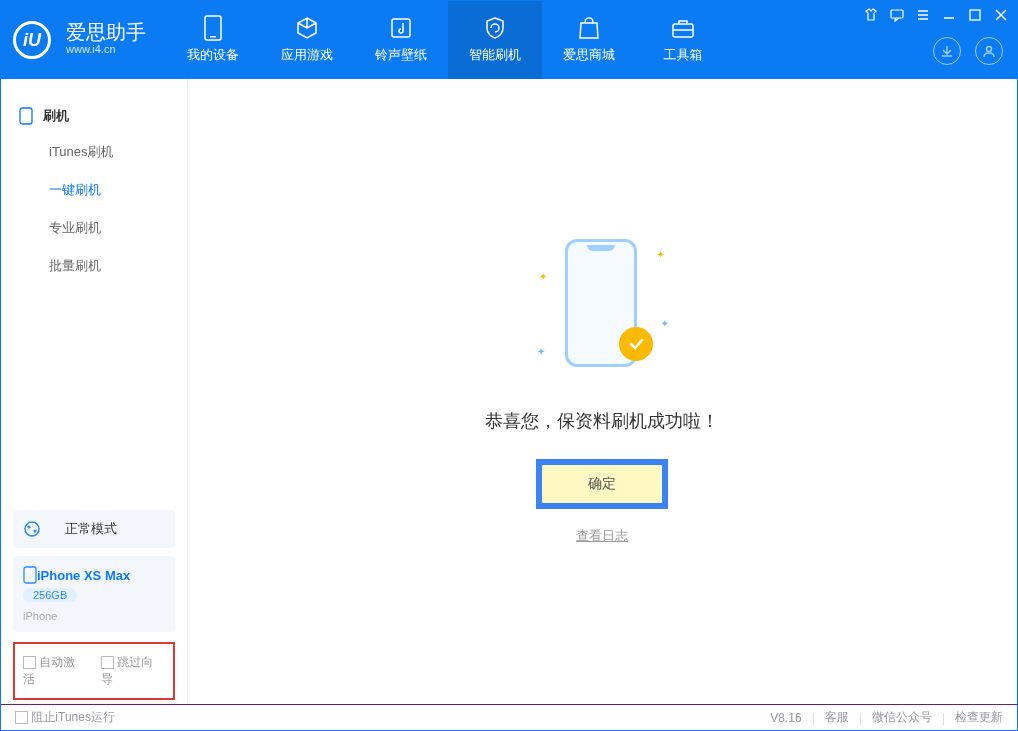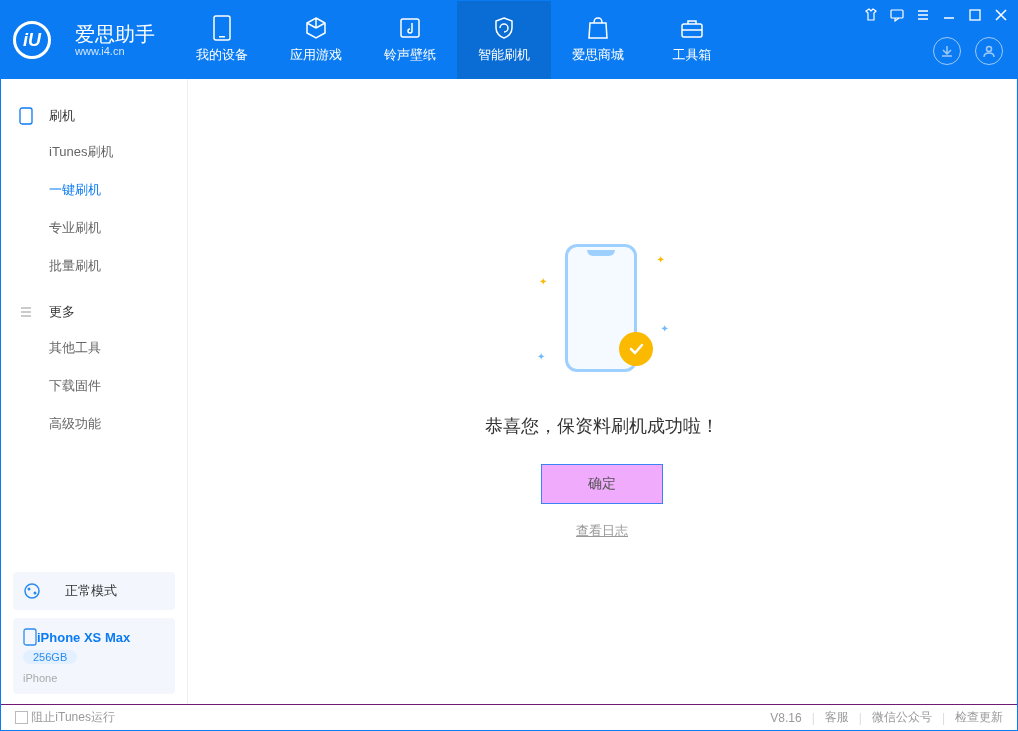--- a/index.html
+++ b/index.html
@@ -1,33 +1,33 @@
 <!DOCTYPE html>
 <html><head>
 <meta charset="utf-8">
 <style>
 * { margin: 0; padding: 0; box-sizing: border-box; font-family: "Microsoft YaHei", Arial, sans-serif; }
 body { background: #fff; width: 1018px; height: 731px; overflow: hidden; border: 1px solid #0b7bf3; }
 .header { background: #0b7bf3; height: 78px; display: flex; align-items: center; padding: 0 12px; position: relative; }
-.logo-area { display: flex; align-items: center; gap: 24px; padding-right: 20px; }
+.logo-area { display: flex; align-items: flex-start; gap: 15px; padding-right: 20px; }
 .logo-circle { width: 38px; height: 38px; border-radius: 50%; border: 3px solid #fff; display: flex; align-items: center; justify-content: center; color: #fff; font-weight: bold; font-style: italic; font-size: 18px; }
 .logo-text { color: #fff; font-size: 20px; font-weight: 500; line-height: 1.1; }
 .logo-sub { color: #cfe5ff; font-size: 11px; }
 .nav { display: flex; height: 100%; }
 .nav-item { width: 94px; display: flex; flex-direction: column; align-items: center; justify-content: center; color: #fff; font-size: 13px; gap: 6px; cursor: pointer; }
 .nav-item.active { background: #0a6dd6; }
 .nav-icon { width: 24px; height: 24px; display: flex; align-items: center; justify-content: center; }
 .win-controls { position: absolute; right: 8px; top: 6px; display: flex; gap: 10px; align-items: center; color: #fff; }
 .win-ctrl { width: 16px; height: 16px; display: flex; align-items: center; justify-content: center; cursor: pointer; }
 .header-right-icons { position: absolute; right: 14px; bottom: 14px; display: flex; gap: 14px; }
 .circle-icon { width: 28px; height: 28px; border: 1.5px solid #9fcaf9; border-radius: 50%; display: flex; align-items: center; justify-content: center; cursor: pointer; }
 .body-area { display: flex; height: calc(100% - 78px - 26px); }
 .sidebar { width: 186px; padding-top: 20px; font-size: 13px; color: #555; position: relative; }
 .side-section { margin-bottom: 10px; }
-.side-header { display: flex; align-items: center; gap: 16px; padding: 8px 18px; color: #333; font-weight: 400; }
+.side-header { display: flex; align-items: center; gap: 10px; padding: 8px 18px; color: #333; font-weight: 700; }
 .side-item { padding: 10px 18px 10px 48px; color: #666; cursor: pointer; }
 .side-item.active { color: #0b7bf3; }
 .sidebar-bottom { position: absolute; bottom: 0; left: 0; right: 0; }
 .mode-box { background: #f3f7fd; margin: 0 12px 8px; padding: 10px 10px; border-radius: 4px; display: flex; align-items: center; gap: 24px; color: #333; font-size: 13px; }
 .device-box { background: #f3f7fd; margin: 0 12px 10px; padding: 10px 10px; border-radius: 4px; font-size: 13px; }
 .device-name { color: #0b7bf3; font-weight: 600; display: flex; align-items: center; gap: 0; }
 .device-cap { display: inline-block; background: #e3f0ff; color: #2b8bef; padding: 1px 10px; border-radius: 10px; font-size: 11px; margin-top: 4px; }
 .device-sub { color: #aaa; font-size: 11px; margin-top: 8px; }
 .checkbox-row { border: 2px solid #d93a2f; margin: 0 12px 4px; padding: 10px 8px; display: flex; gap: 14px; align-items: center; font-size: 12px; color: #999; }
 .chk { width: 13px; height: 13px; border: 1px solid #bbb; display: inline-block; vertical-align: middle; }
@@ -35,21 +35,21 @@
 .illus { width: 90px; height: 140px; position: relative; margin-bottom: 30px; }
 .phone { position: absolute; left: 8px; top: 0; width: 72px; height: 128px; border: 3px solid #9ed0ff; border-radius: 12px; background: #f4faff; }
 .notch { position: absolute; top: 3px; left: 50%; transform: translateX(-50%); width: 28px; height: 6px; background: #9ed0ff; border-radius: 0 0 6px 6px; }
 .check-badge { position: absolute; right: -6px; bottom: 18px; width: 34px; height: 34px; background: #fbb900; border-radius: 50%; display: flex; align-items: center; justify-content: center; }
 .sparkle { position: absolute; font-size: 10px; color: #fbb900; }
 .sparkle.s1 { left: -18px; top: 32px; }
 .sparkle.s2 { right: -18px; top: 10px; }
 .sparkle.s3 { left: -20px; bottom: 22px; color: #6fb9ff; }
 .sparkle.s4 { right: -22px; bottom: 50px; color: #6fb9ff; }
 .success-text { font-size: 18px; color: #333; margin-bottom: 26px; }
-.ok-btn { border: 1px solid #3b82f6; background: #f0abfc; padding: 10px 46px; font-size: 14px; color: #555; cursor: pointer; margin-bottom: 18px; }
+.ok-btn { border: 6px solid #3b82f6; background: #fef9c3; padding: 10px 46px; font-size: 14px; color: #555; cursor: pointer; margin-bottom: 18px; }
 .log-link { color: #999; font-size: 13px; text-decoration: underline; cursor: pointer; }
 .statusbar { height: 26px; border-top: 1px solid #701a75; display: flex; align-items: center; padding: 0 14px; font-size: 12px; color: #999; }
 .status-left { display: flex; align-items: center; gap: 6px; }
 .status-right { margin-left: auto; display: flex; align-items: center; gap: 10px; }
 .status-sep { color: #ddd; }
 .status-link { color: #999; cursor: pointer; }
 svg { display: block; }
 </style>
 </head>
 <body>
@@ -171,51 +171,44 @@
         <svg width="14" height="18" viewBox="0 0 14 18">
             <rect x="1" y="1" width="12" height="16" rx="2" fill="none" stroke="#0b7bf3" stroke-width="1.3"></rect>
           </svg>
         <span>刷机</span>
       </div>
       <div class="side-item">iTunes刷机</div>
       <div class="side-item active">一键刷机</div>
       <div class="side-item">专业刷机</div>
       <div class="side-item">批量刷机</div>
     </div>
-    <div class="side-section">
-      <div class="side-header">
-        <svg width="14" height="14" viewBox="0 0 14 14">
-            <path d="M2 3 L12 3 M2 7 L12 7 M2 11 L12 11" stroke="#bbb" stroke-width="1.5"></path>
-          </svg>
-        <span>更多</span>
-      </div>
-      <div class="side-item">其他工具</div>
-      <div class="side-item">下载固件</div>
-      <div class="side-item">高级功能</div>
-    </div>
 
     <div class="sidebar-bottom">
       <div class="mode-box">
         <svg width="18" height="18" viewBox="0 0 18 18">
             <circle cx="9" cy="9" r="7" fill="none" stroke="#2b8bef" stroke-width="1.5"></circle>
             <circle cx="6" cy="7" r="1.5" fill="#2b8bef"></circle>
             <circle cx="12" cy="11" r="1.5" fill="#2b8bef"></circle>
           </svg>
         <span>正常模式</span>
       </div>
       <div class="device-box">
         <div class="device-name">
           <svg width="14" height="18" viewBox="0 0 14 18">
               <rect x="1" y="1" width="12" height="16" rx="2" fill="none" stroke="#2b8bef" stroke-width="1.3"></rect>
             </svg>
           <span>iPhone XS Max</span>
         </div>
         <span class="device-cap">256GB</span>
         <div class="device-sub">iPhone</div>
       </div>
+      <div class="checkbox-row">
+        <label><span class="chk"></span> <span>自动激活</span></label>
+        <label><span class="chk"></span> <span>跳过向导</span></label>
+      </div>
     </div>
   </div>
 
   <div class="main">
     <div class="illus">
       <div class="phone">
           <div class="notch"></div>
         </div>
       <div class="check-badge">
         <svg width="18" height="18" viewBox="0 0 18 18">

